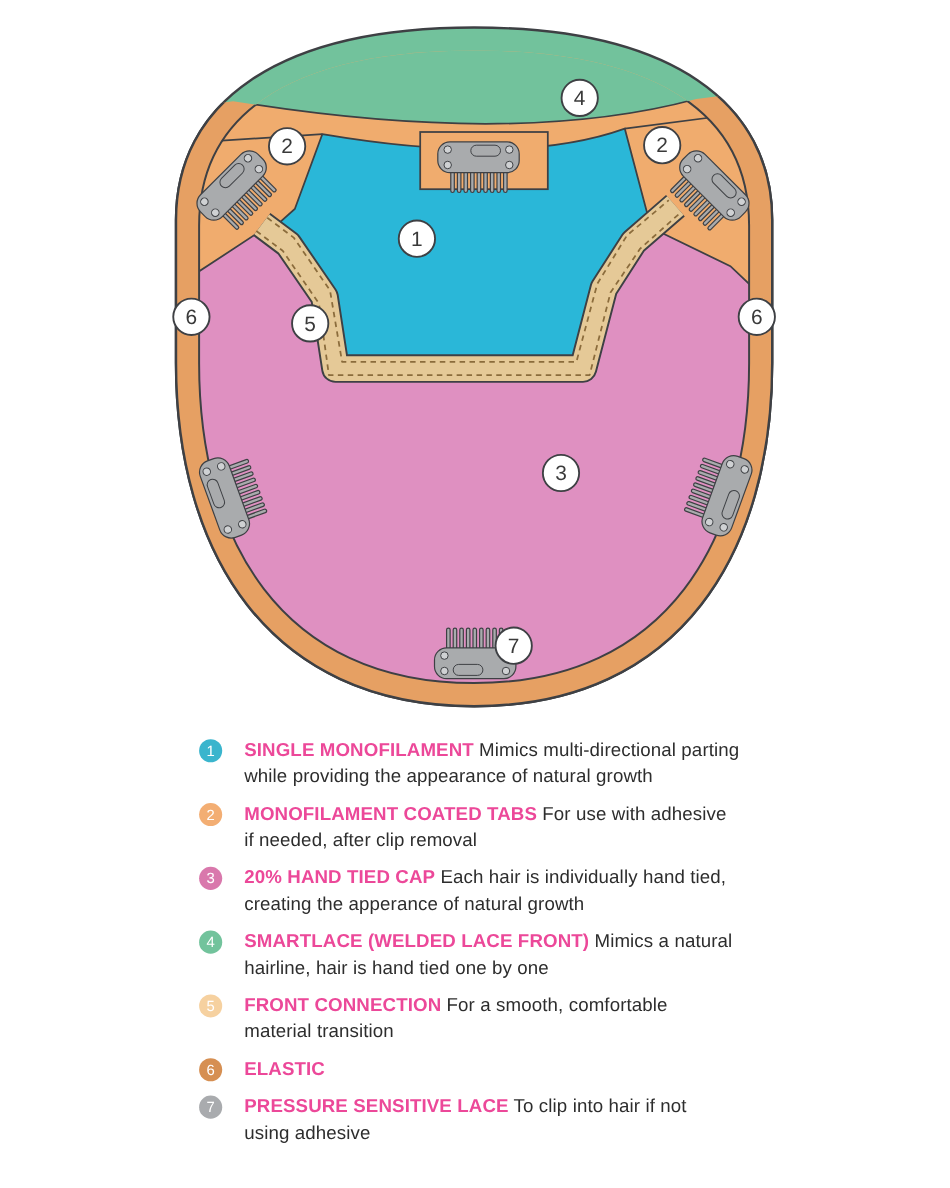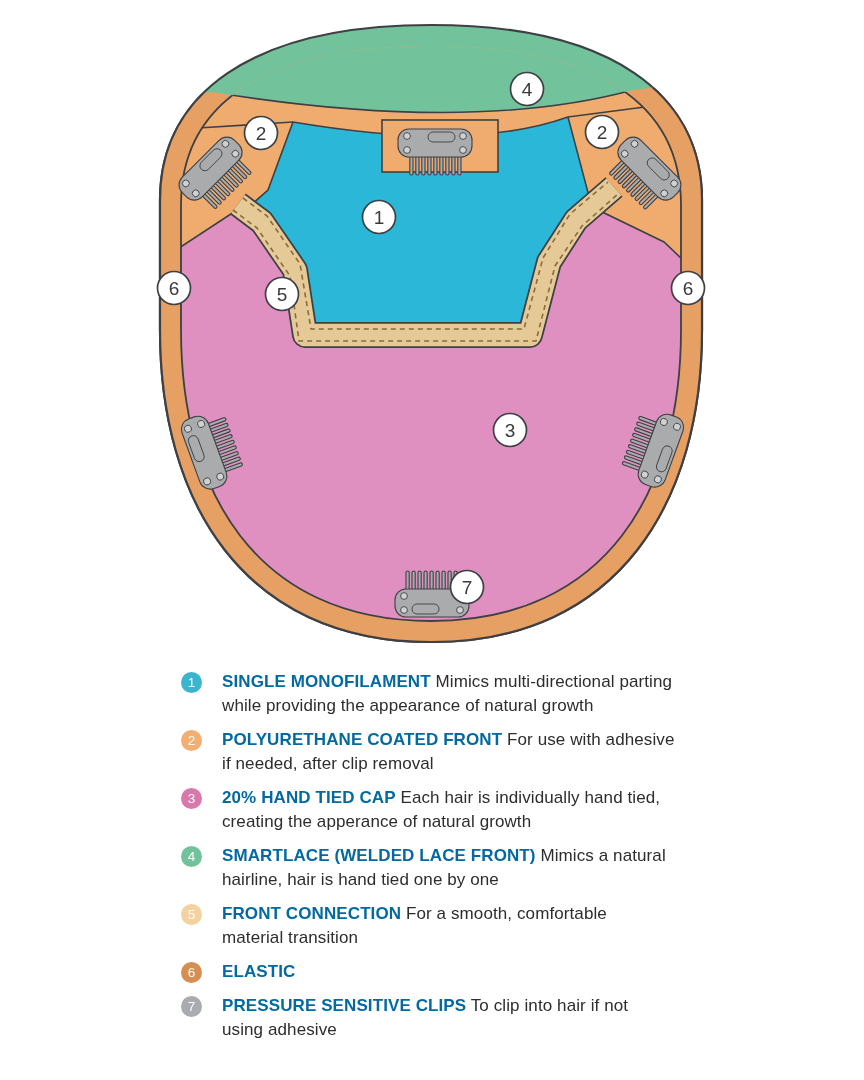--- a/index.html
+++ b/index.html
@@ -25,21 +25,21 @@
                       fill:#3a3a3a; text-anchor:middle; }
 
   
   .legend { position:absolute; left:181px; top:670px; width:516px; }
   .legend-row { display:flex; align-items:flex-start; margin-bottom:10px; }
   .badge { flex:0 0 21px; width:21px; height:21px; border-radius:50%;
            display:flex; align-items:center; justify-content:center;
            color:#ffffff; font-size:13.5px; margin-top:2px; }
   .legend-text { flex:1; margin-left:20px; font-size:17px; line-height:24px;
                  color:#2d2d2d; letter-spacing:0.1px; }
-  .legend-title { font-weight:700; color:#0369a1; }
+  .legend-title { font-weight:700; color:#ec4899; }
   .legend-desc  { white-space:pre-line; }
 </style>
 </head>
 <body>
 
 <div id="stage">
 
   <svg id="diagram-svg" width="864" height="660" viewBox="0 0 864 660">
     <defs>
       <clipPath id="innerClip">
@@ -143,21 +143,21 @@
         <span class="badge" style="background-color: rgb(58, 181, 205);">1</span>
         <div class="legend-text">
           <span class="legend-title">SINGLE MONOFILAMENT</span><span class="legend-desc"> Mimics multi-directional parting
 while providing the appearance of natural growth</span>
         </div>
       </div>
 
       <div class="legend-row">
         <span class="badge" style="background-color: rgb(243, 174, 115);">2</span>
         <div class="legend-text">
-          <span class="legend-title">POLYURETHANE COATED FRONT</span><span class="legend-desc"> For use with adhesive
+          <span class="legend-title">MONOFILAMENT COATED TABS</span><span class="legend-desc"> For use with adhesive
 if needed, after clip removal</span>
         </div>
       </div>
 
       <div class="legend-row">
         <span class="badge" style="background-color: rgb(217, 120, 172);">3</span>
         <div class="legend-text">
           <span class="legend-title">20% HAND TIED CAP</span><span class="legend-desc"> Each hair is individually hand tied,
 creating the apperance of natural growth</span>
         </div>
@@ -182,20 +182,20 @@
       <div class="legend-row">
         <span class="badge" style="background-color: rgb(214, 143, 82);">6</span>
         <div class="legend-text">
           <span class="legend-title">ELASTIC</span><span class="legend-desc"></span>
         </div>
       </div>
 
       <div class="legend-row">
         <span class="badge" style="background-color: rgb(169, 171, 174);">7</span>
         <div class="legend-text">
-          <span class="legend-title">PRESSURE SENSITIVE CLIPS</span><span class="legend-desc"> To clip into hair if not
+          <span class="legend-title">PRESSURE SENSITIVE LACE</span><span class="legend-desc"> To clip into hair if not
 using adhesive</span>
         </div>
       </div>
 
   </div>
 
 </div>
 
 </body></html>

